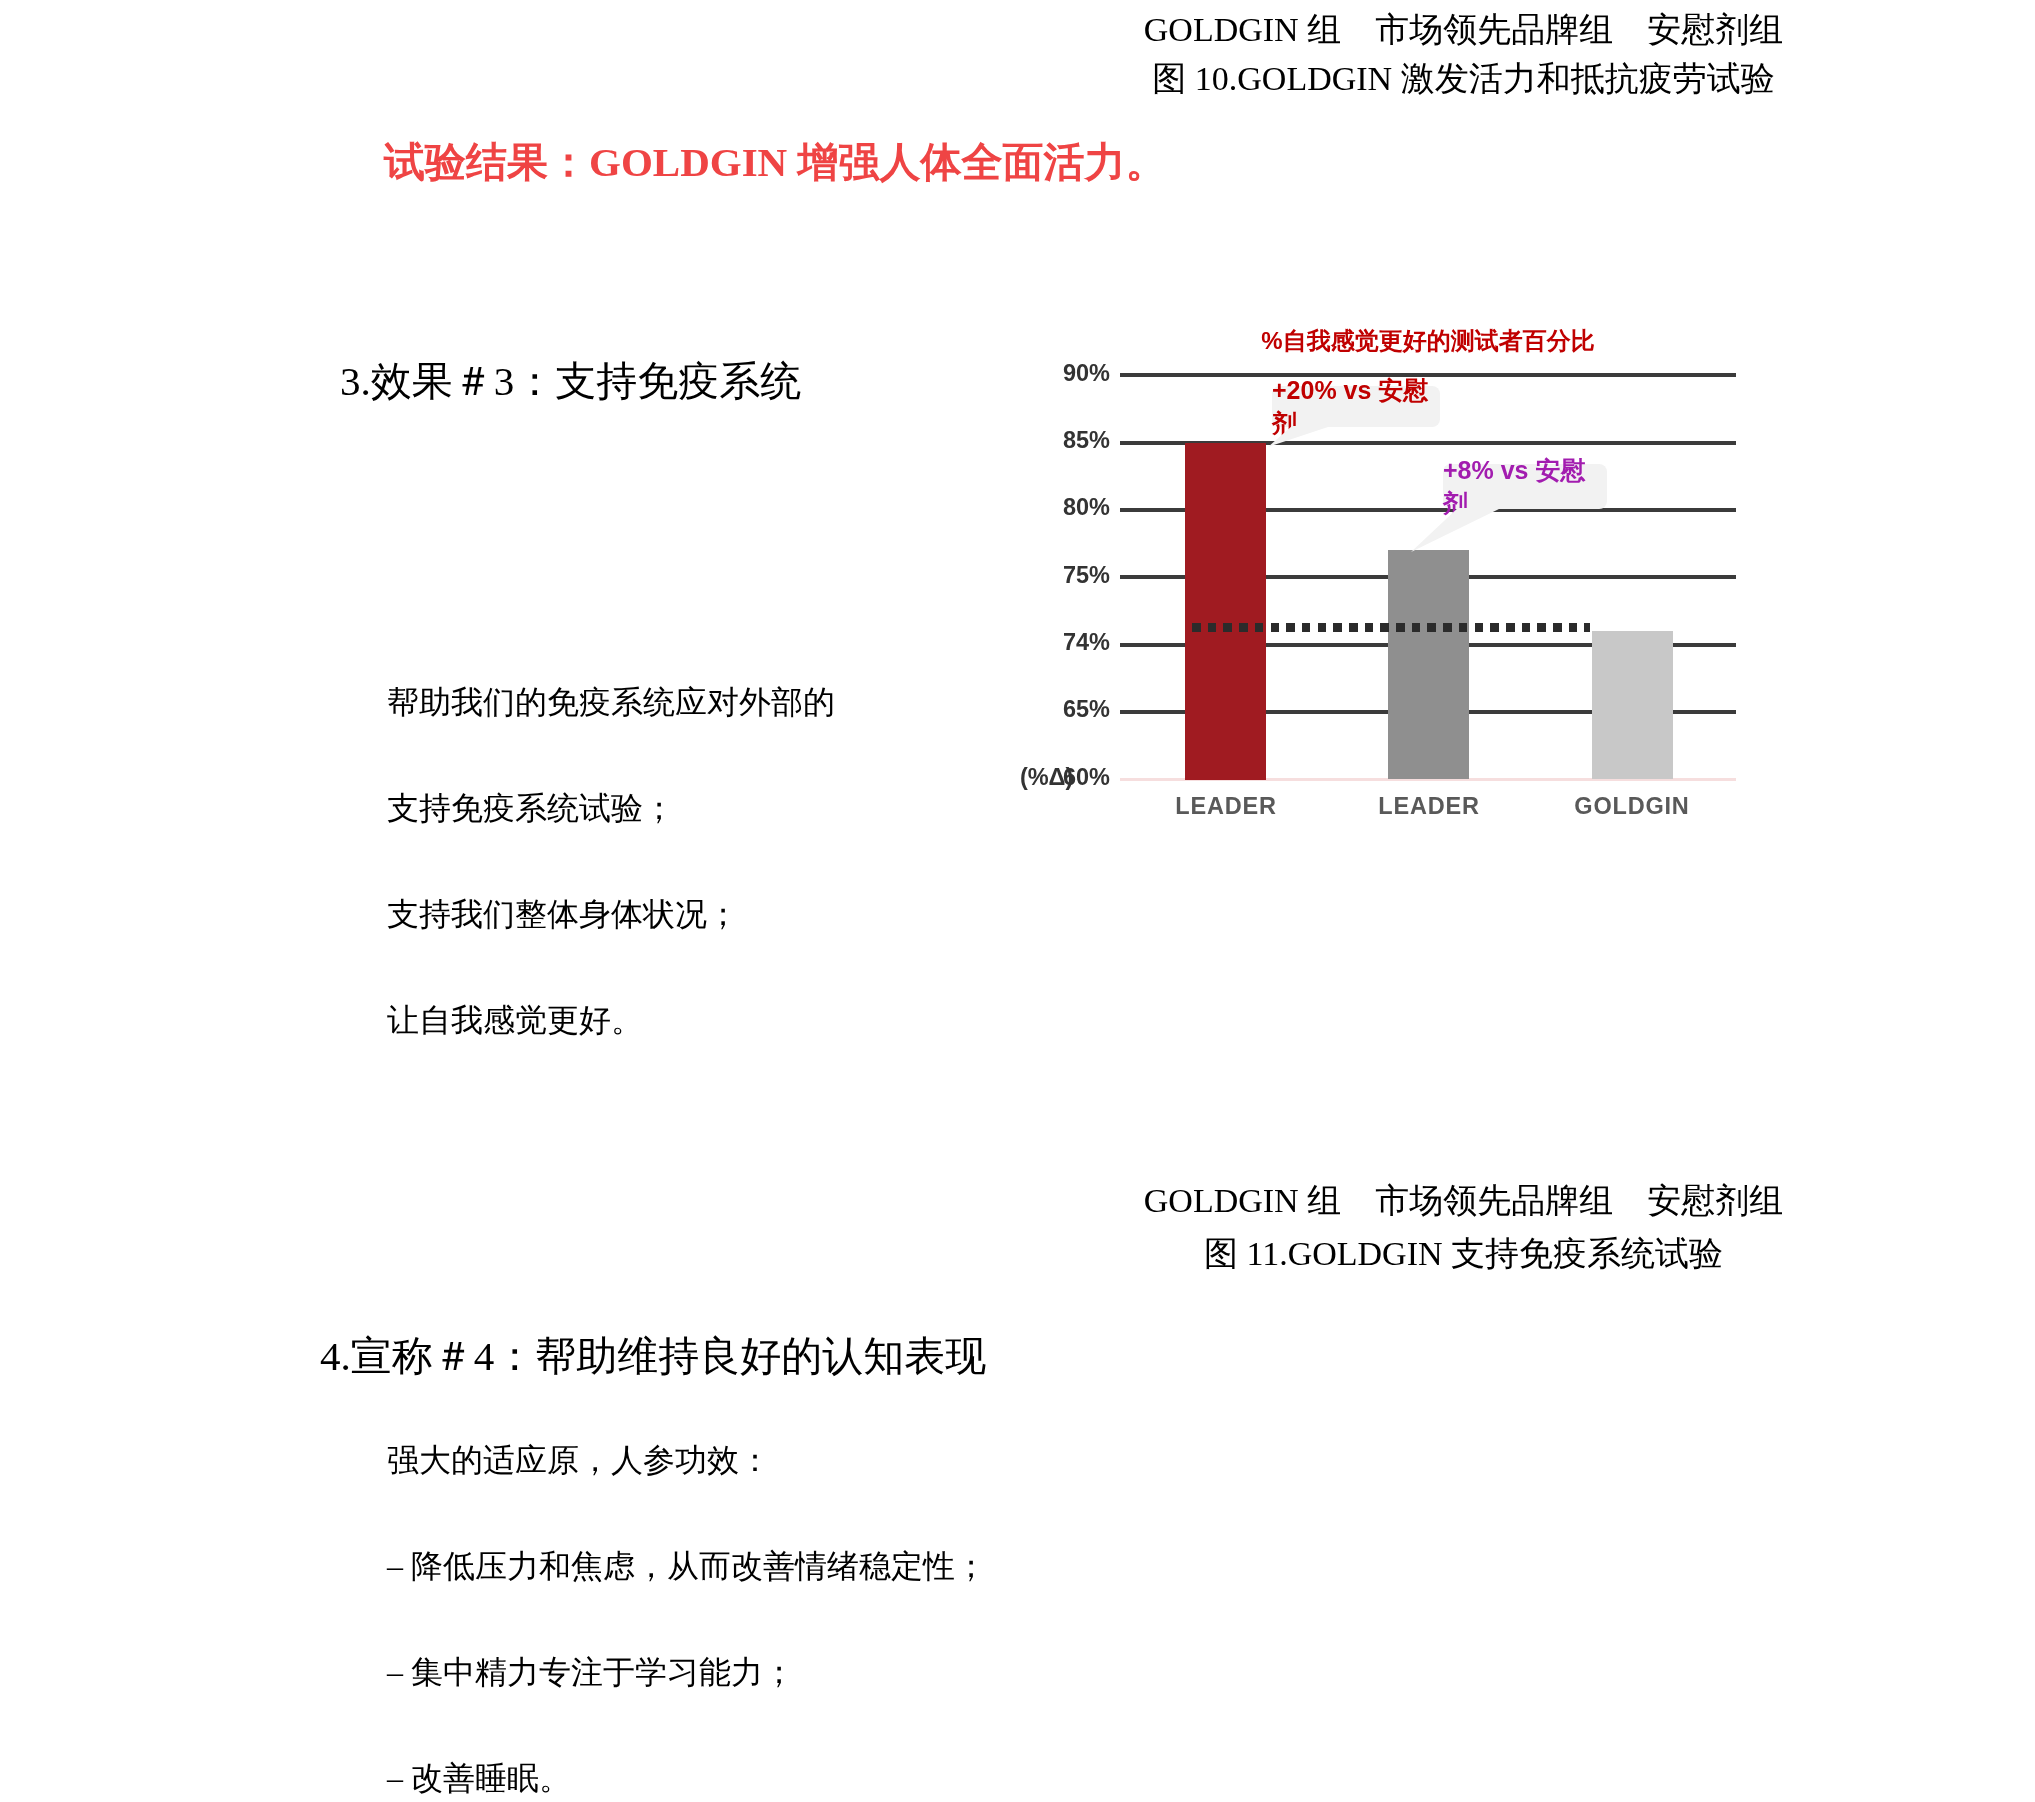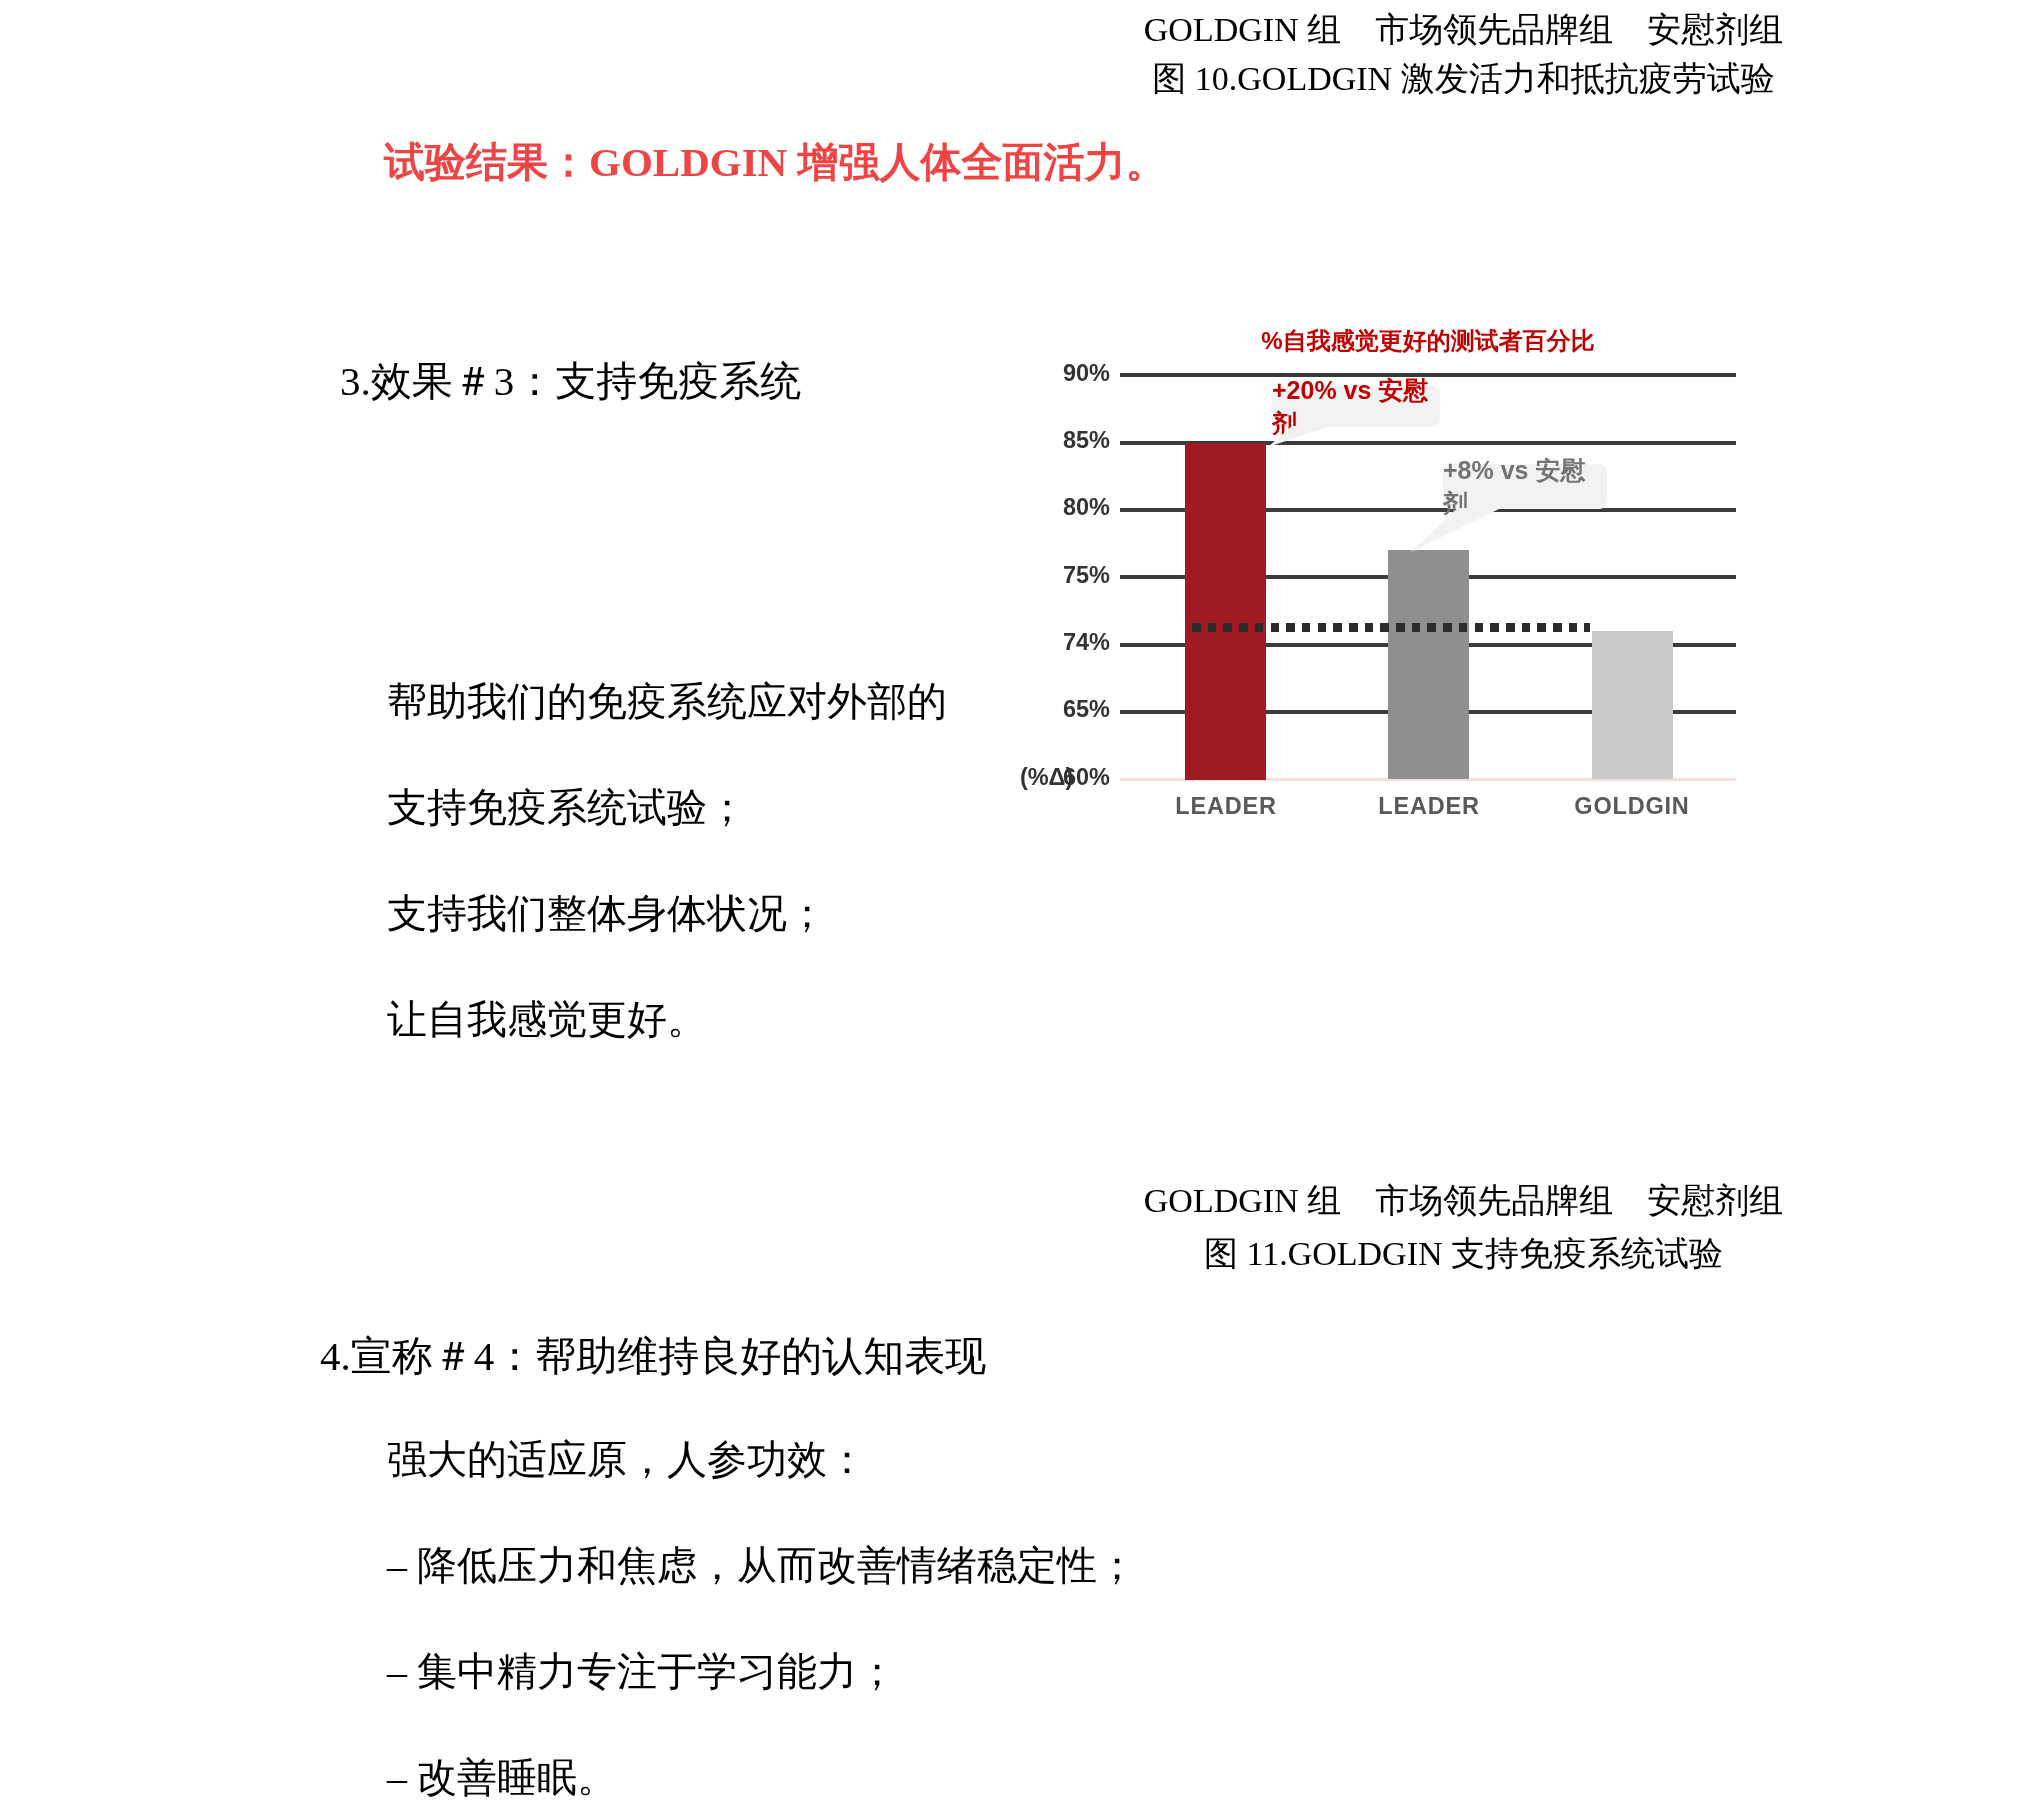--- a/index.html
+++ b/index.html
@@ -11,21 +11,21 @@
   .abs{position:absolute;}
 
   
   .caption{width:767px;text-align:center;font-size:34px;}
   .caption-top{left:1080px;top:4.7px;line-height:49px;}
   .caption-mid{left:1080px;top:1174px;line-height:53px;}
   .result{left:384px;top:135px;font-size:41px;font-weight:bold;}
   .heading{font-size:41px;}
   .heading-3{left:304px;top:354px;margin-left:36px;}
   .heading-4{left:320px;top:1329px;}
-  .bodyblock{font-size:40px;line-height:106px;}
+  .bodyblock{font-size:32px;line-height:106px;}
   .para-3{left:387px;top:649px;}
   .sec4-block{left:387px;top:1407px;}
 
   
   .chart{left:1010px;top:312px;width:900px;height:548px;}
   .chart *{font-family:"Liberation Sans","DejaVu Sans",sans-serif;}
   .chart-title{position:absolute;left:110px;top:12.5px;width:616px;text-align:center;
                font-size:24px;font-weight:bold;}
   .plot{position:absolute;left:0;top:0;width:100%;height:100%;}
   .gridline{position:absolute;height:3.9px;}
@@ -82,21 +82,21 @@
       <div class="ylab" style="top: 452px; color: rgb(51, 51, 51);">(%Δ)</div>
       <div class="bar" style="left: 175px; width: 81px; top: 131px; height: 337px; background: rgb(160, 27, 33);"></div>
       <div class="xlabel" style="color: rgb(89, 89, 89); top: 481px; left: 130px;">LEADER</div>
       <div class="bar" style="left: 378px; width: 81px; top: 238px; height: 229px; background: rgb(143, 143, 143);"></div>
       <div class="xlabel" style="color: rgb(89, 89, 89); top: 481px; left: 333px;">LEADER</div>
       <div class="bar" style="left: 582px; width: 81px; top: 319px; height: 148px; background: rgb(200, 200, 200);"></div>
       <div class="xlabel" style="color: rgb(89, 89, 89); top: 481px; left: 536px;">GOLDGIN</div>
       <div class="refline" style="left: 182px; width: 398px; top: 311px; background: repeating-linear-gradient(90deg, rgb(43, 43, 43) 0px, rgb(43, 43, 43) 8.6px, transparent 8.6px, transparent 15.7px);"></div>
       <div class="bubble" style="left: 262px; top: 74px; width: 168px; height: 41px; background: rgb(242, 242, 242); color: rgb(192, 0, 0);">+20% vs 安慰剂</div>
       <div class="tail" style="left: 258px; top: 114px; width: 63px; height: 21px; background: rgb(242, 242, 242); clip-path: polygon(0px 100%, 38% 0px, 100% 0px);"></div>
-      <div class="bubble" style="left: 433px; top: 152px; width: 164px; height: 45px; background: rgb(242, 242, 242); color: #737373;">+8% vs 安慰剂</div>
+      <div class="bubble" style="left: 433px; top: 152px; width: 164px; height: 45px; background: rgb(242, 242, 242); color: #a21caf;">+8% vs 安慰剂</div>
       <div class="tail" style="left: 401px; top: 196px; width: 90px; height: 44px; background: rgb(242, 242, 242); clip-path: polygon(0px 100%, 52% 0px, 100% 0px);"></div>
     </div>
 </div>
 
 <div class="abs caption caption-mid">
   <div>GOLDGIN 组　市场领先品牌组　安慰剂组</div>
   <div>图 11.GOLDGIN 支持免疫系统试验</div>
 </div>
 
 <div class="abs heading heading-4">4.宣称＃4：帮助维持良好的认知表现</div>

